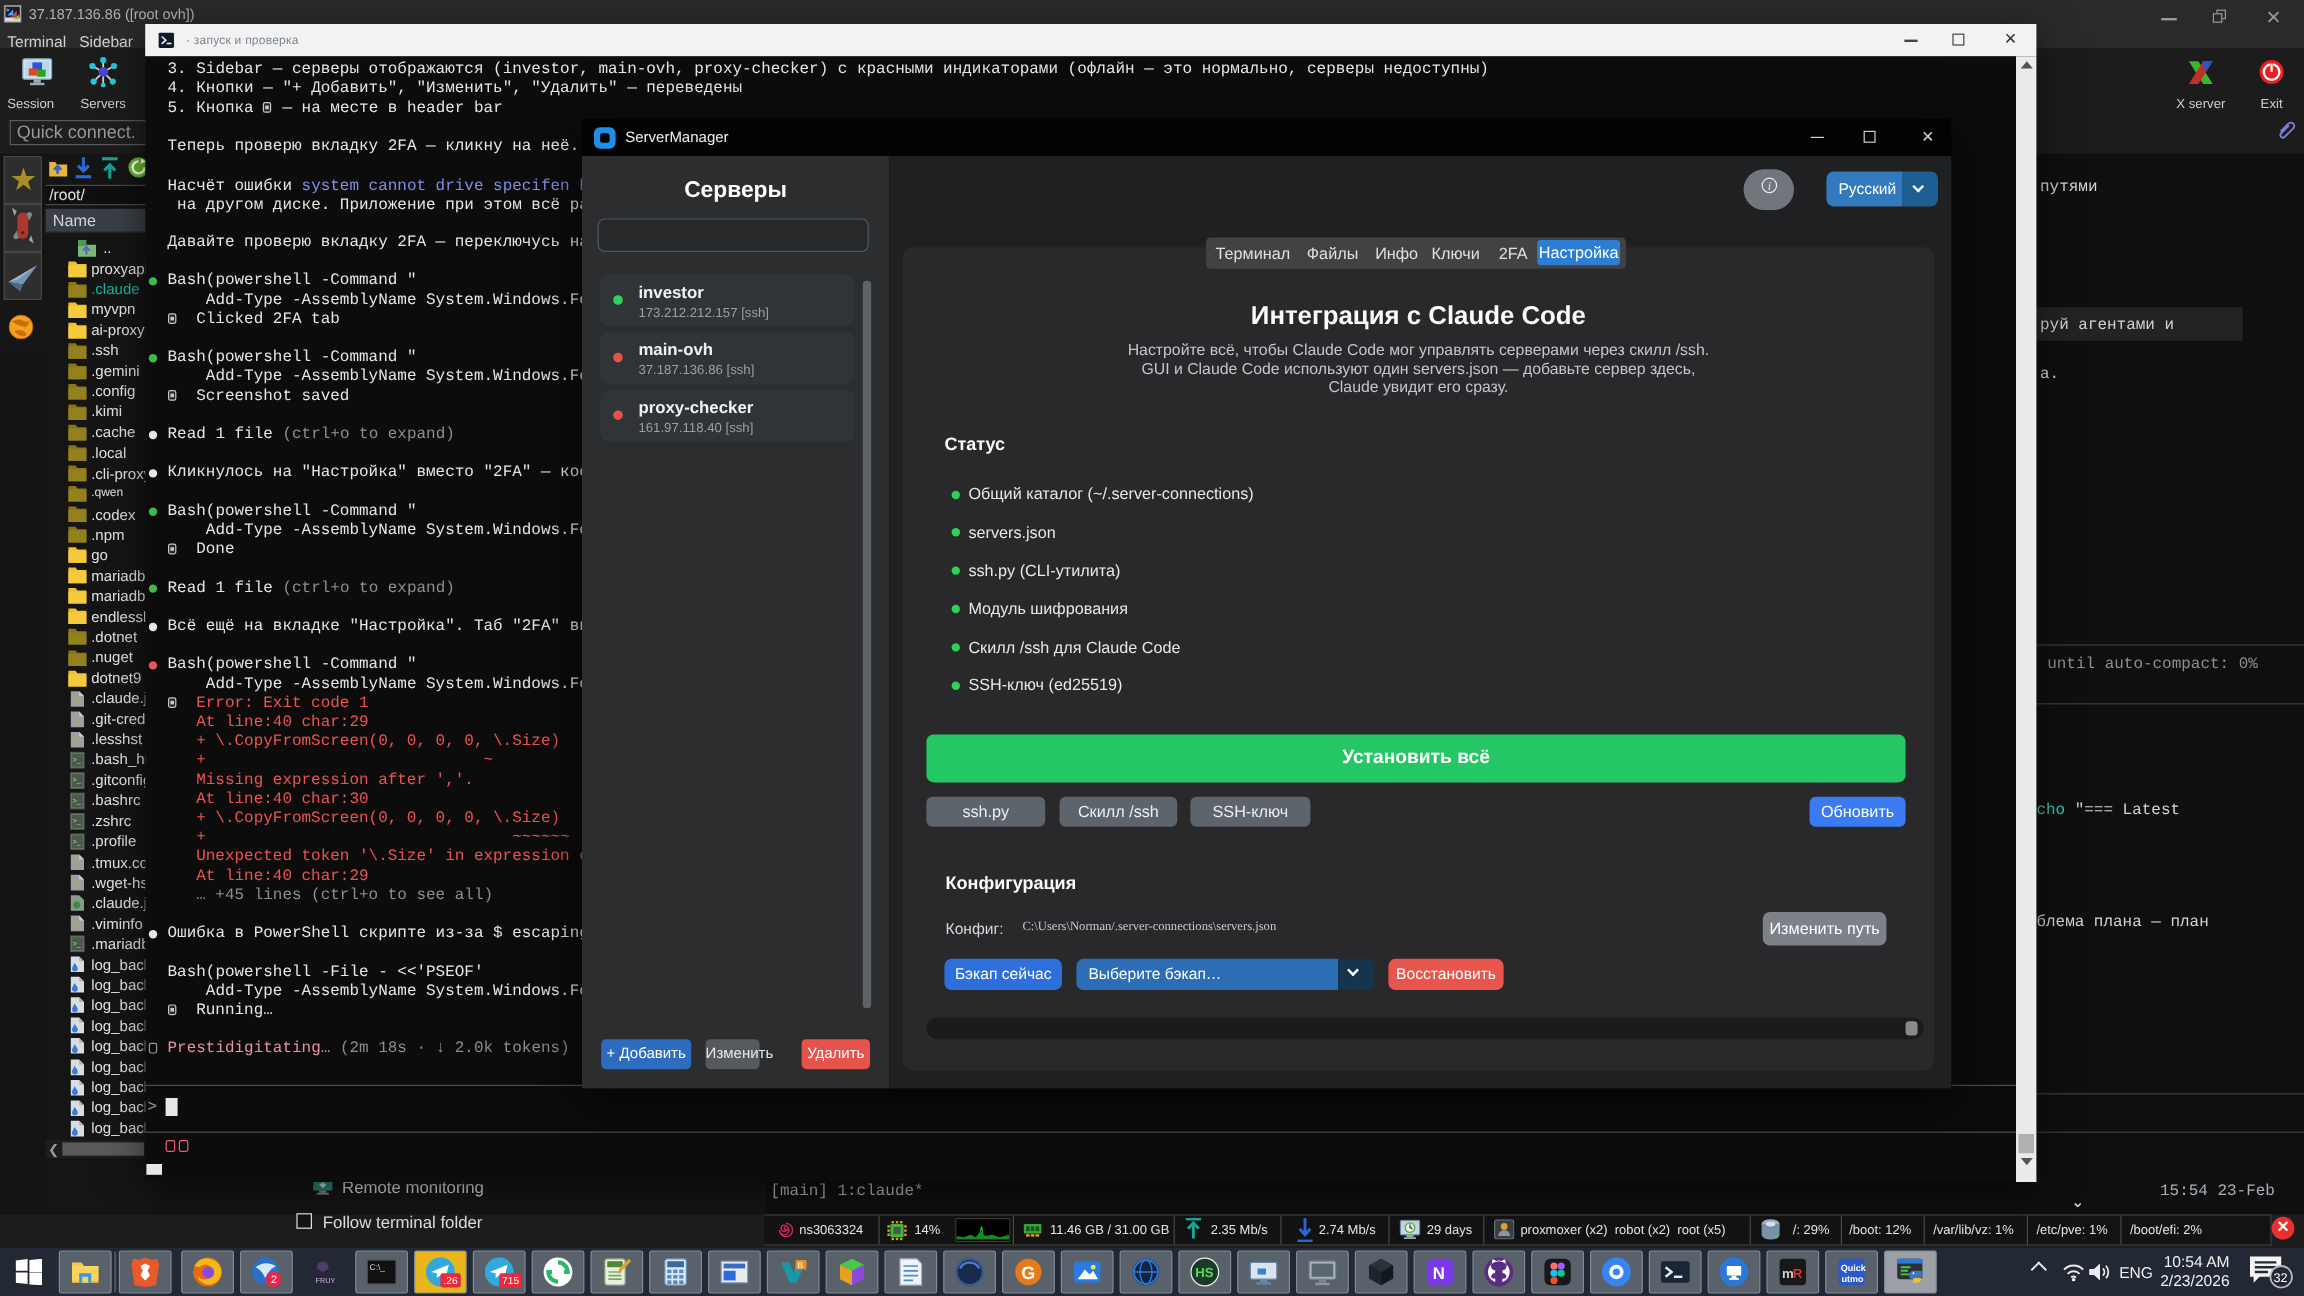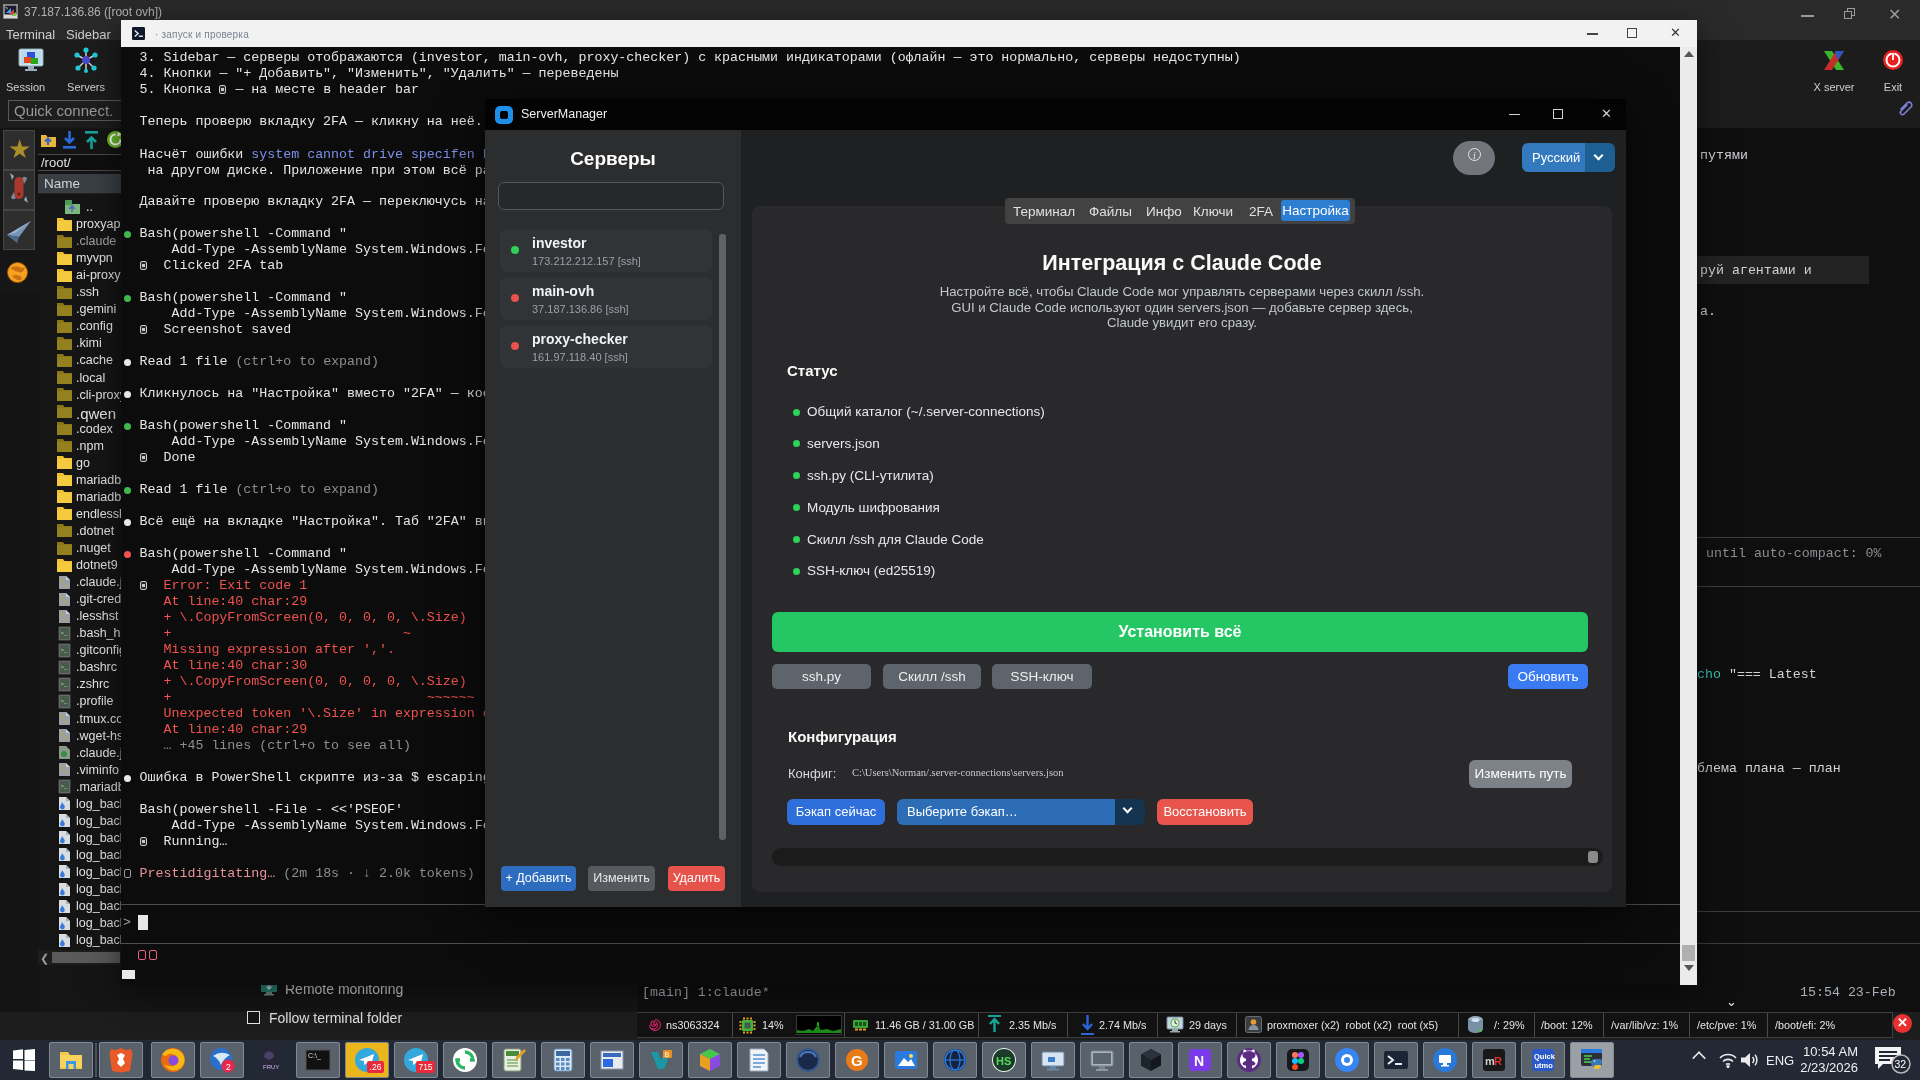--- a/index.html
+++ b/index.html
@@ -125,21 +125,21 @@
 <div class="abs" style="left:48px;top:72.0px;font-size:12.5px;color:#e2e2e2;white-space:nowrap">..</div>
 <svg class="abs" style="left:18px;top:88.55px" width="17" height="15" viewBox="0 0 17 15">
       <path d="M1 1 h6 l1.5 2 H16 v11 H1 Z" fill="#f0c030"></path>
       <path d="M1 4 H16 v10 H1 Z" fill="#f6ca3e"></path>
     </svg>
 <div class="abs" style="left:38px;top:89.05px;font-size:12.5px;color:#e2e2e2;white-space:nowrap">proxyapis</div>
 <svg class="abs" style="left:18px;top:105.6px" width="17" height="15" viewBox="0 0 17 15">
       <path d="M1 1 h6 l1.5 2 H16 v11 H1 Z" fill="#8a7618"></path>
       <path d="M1 4 H16 v10 H1 Z" fill="#93801f"></path>
     </svg>
-<div class="abs" style="left:38px;top:106.1px;font-size:12.5px;color:#a3a3a3;white-space:nowrap">.claude</div>
+<div class="abs" style="left:38px;top:106.1px;font-size:12.5px;color:#14b8a6;white-space:nowrap">.claude</div>
 <svg class="abs" style="left:18px;top:122.65px" width="17" height="15" viewBox="0 0 17 15">
       <path d="M1 1 h6 l1.5 2 H16 v11 H1 Z" fill="#f0c030"></path>
       <path d="M1 4 H16 v10 H1 Z" fill="#f6ca3e"></path>
     </svg>
 <div class="abs" style="left:38px;top:123.15px;font-size:12.5px;color:#e2e2e2;white-space:nowrap">myvpn</div>
 <svg class="abs" style="left:18px;top:139.7px" width="17" height="15" viewBox="0 0 17 15">
       <path d="M1 1 h6 l1.5 2 H16 v11 H1 Z" fill="#f0c030"></path>
       <path d="M1 4 H16 v10 H1 Z" fill="#f6ca3e"></path>
     </svg>
 <div class="abs" style="left:38px;top:140.2px;font-size:12.5px;color:#e2e2e2;white-space:nowrap">ai-proxy-</div>
@@ -175,21 +175,21 @@
 <div class="abs" style="left:38px;top:242.5px;font-size:12.5px;color:#e2e2e2;white-space:nowrap">.local</div>
 <svg class="abs" style="left:18px;top:259.05px" width="17" height="15" viewBox="0 0 17 15">
       <path d="M1 1 h6 l1.5 2 H16 v11 H1 Z" fill="#8a7618"></path>
       <path d="M1 4 H16 v10 H1 Z" fill="#93801f"></path>
     </svg>
 <div class="abs" style="left:38px;top:259.55px;font-size:12.5px;color:#e2e2e2;white-space:nowrap">.cli-proxy</div>
 <svg class="abs" style="left:18px;top:276.1px" width="17" height="15" viewBox="0 0 17 15">
       <path d="M1 1 h6 l1.5 2 H16 v11 H1 Z" fill="#8a7618"></path>
       <path d="M1 4 H16 v10 H1 Z" fill="#93801f"></path>
     </svg>
-<div class="abs" style="left:38px;top:276.6px;font-size:15px;color:#e2e2e2;white-space:nowrap">.qwen</div>
+<div class="abs" style="left:38px;top:276.6px;font-size:10px;color:#e2e2e2;white-space:nowrap">.qwen</div>
 <svg class="abs" style="left:18px;top:293.15px" width="17" height="15" viewBox="0 0 17 15">
       <path d="M1 1 h6 l1.5 2 H16 v11 H1 Z" fill="#8a7618"></path>
       <path d="M1 4 H16 v10 H1 Z" fill="#93801f"></path>
     </svg>
 <div class="abs" style="left:38px;top:293.65px;font-size:12.5px;color:#e2e2e2;white-space:nowrap">.codex</div>
 <svg class="abs" style="left:18px;top:310.20000000000005px" width="17" height="15" viewBox="0 0 17 15">
       <path d="M1 1 h6 l1.5 2 H16 v11 H1 Z" fill="#8a7618"></path>
       <path d="M1 4 H16 v10 H1 Z" fill="#93801f"></path>
     </svg>
 <div class="abs" style="left:38px;top:310.70000000000005px;font-size:12.5px;color:#e2e2e2;white-space:nowrap">.npm</div>
@@ -595,21 +595,21 @@
 <div class="abs" style="left:15px;top:178px;width:212px;height:43px;background:#313437;border-radius:7px"></div>
 <div class="abs" style="left:26px;top:195px;width:8px;height:8px;border-radius:50%;background:#e5534b"></div>
 <div class="abs" style="left:47px;top:184px;font-size:14px;font-weight:bold;color:#f2f2f2">main-ovh</div>
 <div class="abs" style="left:47px;top:204px;font-size:11px;color:#9aa0a6">37.187.136.86 [ssh]</div>
 <div class="abs" style="left:15px;top:226px;width:212px;height:43px;background:#313437;border-radius:7px"></div>
 <div class="abs" style="left:26px;top:243px;width:8px;height:8px;border-radius:50%;background:#e5534b"></div>
 <div class="abs" style="left:47px;top:232px;font-size:14px;font-weight:bold;color:#f2f2f2">proxy-checker</div>
 <div class="abs" style="left:47px;top:252px;font-size:11px;color:#9aa0a6">161.97.118.40 [ssh]</div>
 <div class="abs" style="left:234px;top:135px;width:6.5px;height:606px;background:#5d6267;border-radius:3px"></div>
 <div class="abs" style="left:16px;top:767px;width:75px;height:25px;background:#2d6cbe;border-radius:4px;color:#fff;font-size:12.5px;text-align:center;line-height:25px">+ Добавить</div>
-<div class="abs" style="left:103px;top:767px;width:67px;height:25px;background:#565a5f;border-radius:4px;color:#e8e8e8;font-size:12.5px;text-align:center;line-height:25px">Изменить</div>
+<div class="abs" style="left:103px;top:767px;width:45px;height:25px;background:#565a5f;border-radius:4px;color:#e8e8e8;font-size:12.5px;text-align:center;line-height:25px">Изменить</div>
 <div class="abs" style="left:183px;top:767px;width:57px;height:25px;background:#e5534b;border-radius:4px;color:#fff;font-size:12.5px;text-align:center;line-height:25px;overflow:hidden">Удалить</div>
 <div class="abs" style="left:968px;top:42px;width:42px;height:34px;background:#72767c;border-radius:17px"></div>
 <div class="abs" style="left:983px;top:49px;width:13px;height:13px;border:1.5px solid #e8e8ec;border-radius:50%;color:#e8e8ec;font-size:10px;text-align:center;line-height:13px;font-family:'Liberation Serif',serif;font-style:italic">i</div>
 <div class="abs" style="left:1037px;top:44px;width:63px;height:29px;background:#3279bd;border-radius:6px 0 0 6px;color:#fff;font-size:13px;line-height:29px;padding-left:10px">Русский</div>
 <div class="abs" style="left:1100px;top:44px;width:30px;height:29px;background:#1d5f93;border-radius:0 6px 6px 0"></div>
 <div class="abs" style="left:1110px;top:53px;width:7px;height:7px;border-right:2px solid #fff;border-bottom:2px solid #fff;transform:rotate(45deg)"></div>
 <div class="abs" style="left:267px;top:107px;width:860px;height:686px;background:#29292b;border-radius:8px"></div>
 <div class="abs" style="left:520px;top:99px;width:350px;height:26px;background:#424242;border-radius:4px"></div>
 <div class="abs" style="left:796px;top:101px;width:69px;height:21px;background:#2d7dd2;border-radius:3px"></div>
 <div class="abs" style="left:528px;top:105px;font-size:13.5px;color:#e0e0e0">Терминал</div>

